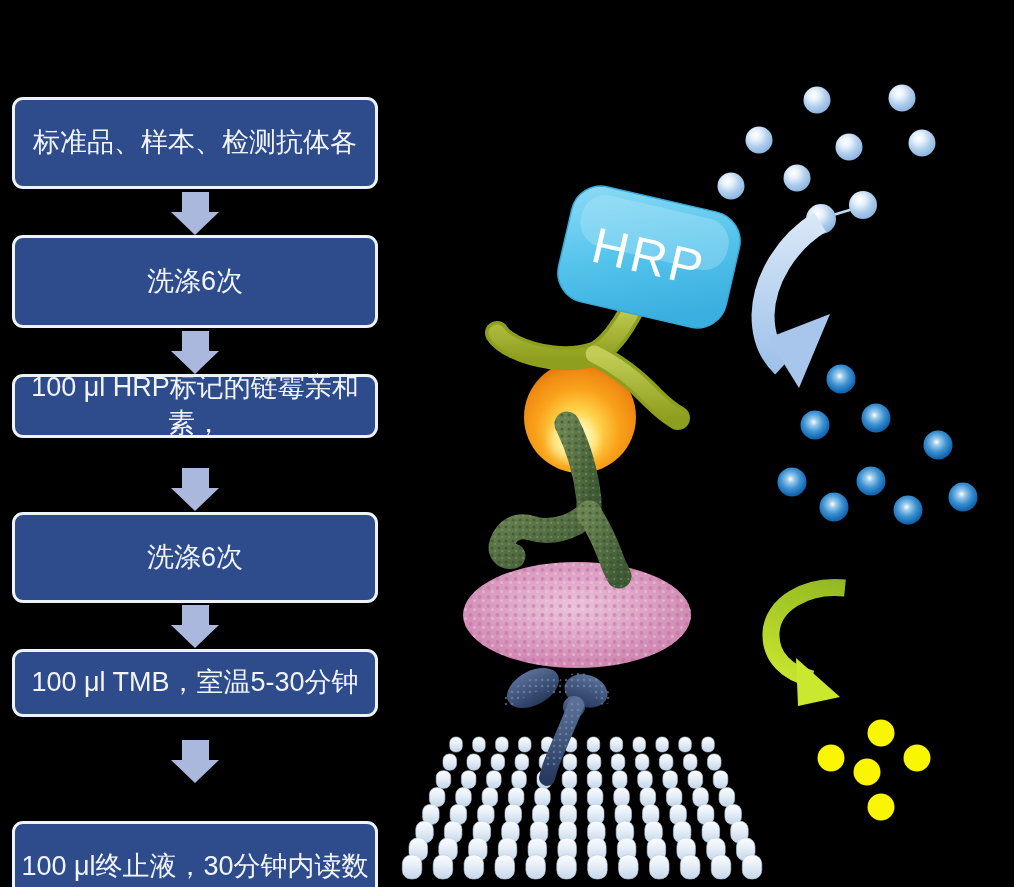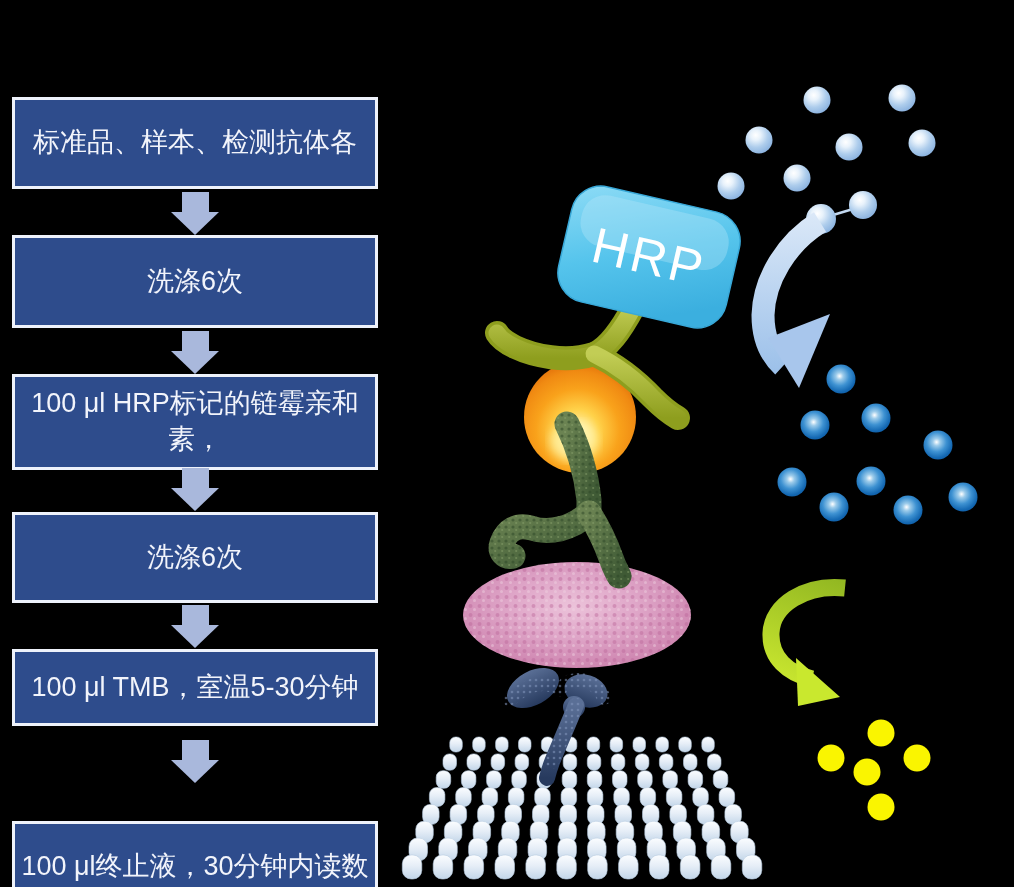--- a/index.html
+++ b/index.html
@@ -3,21 +3,21 @@
 <meta charset="utf-8">
 <style>
   html,body { margin:0; padding:0; background:#000; }
   .canvas {
     position:relative; width:1014px; height:887px; background:#000000;
     overflow:hidden; font-family:"Liberation Sans","DejaVu Sans",sans-serif;
   }
   
   .step-box {
     position:absolute; left:12px; width:366px; box-sizing:border-box;
-    background:#2E4C8C; border:3px solid #EEF2FB; border-radius:0;
+    background:#2E4C8C; border:3px solid #EEF2FB; border-radius:11px;
     color:#F2F4FB; font-size:27px; line-height:1.33; text-align:center;
     display:flex; flex-direction:column; align-items:center; justify-content:center;
     padding:2px 6px;
   }
   .step-box span { display:block; }
   .flow-arrow { position:absolute; left:12px; width:366px; }
   .flow-arrow .stub { width:27px; height:20px; background:#A9B8DC; margin:0 auto; }
   .flow-arrow .head {
     width:0; height:0; margin:0 auto;
     border-left:24px solid transparent; border-right:24px solid transparent;
@@ -296,37 +296,37 @@
   </div>
 
   <div class="step-box" style="top:235px;height:93px">
     <span>洗涤6次</span>
   </div>
   <div class="flow-arrow" style="top:331px">
     <div class="stub"></div>
     <div class="head"></div>
   </div>
 
-  <div class="step-box" style="top:374px;height:96px">
+  <div class="step-box" style="top:374px;height:64px">
     <span>100 μl HRP标记的链霉亲和素，</span>
   </div>
   <div class="flow-arrow" style="top:468px">
     <div class="stub"></div>
     <div class="head"></div>
   </div>
 
   <div class="step-box" style="top:512px;height:91px">
     <span>洗涤6次</span>
   </div>
   <div class="flow-arrow" style="top:605px">
     <div class="stub"></div>
     <div class="head"></div>
   </div>
 
-  <div class="step-box" style="top:649px;height:77px">
+  <div class="step-box" style="top:649px;height:68px">
     <span>100 μl TMB，室温5-30分钟</span>
   </div>
   <div class="flow-arrow" style="top:740px">
     <div class="stub"></div>
     <div class="head"></div>
   </div>
 
   <div class="step-box" style="top:821px;height:91px">
     <span>100 μl终止液，30分钟内读数</span>
   </div>

